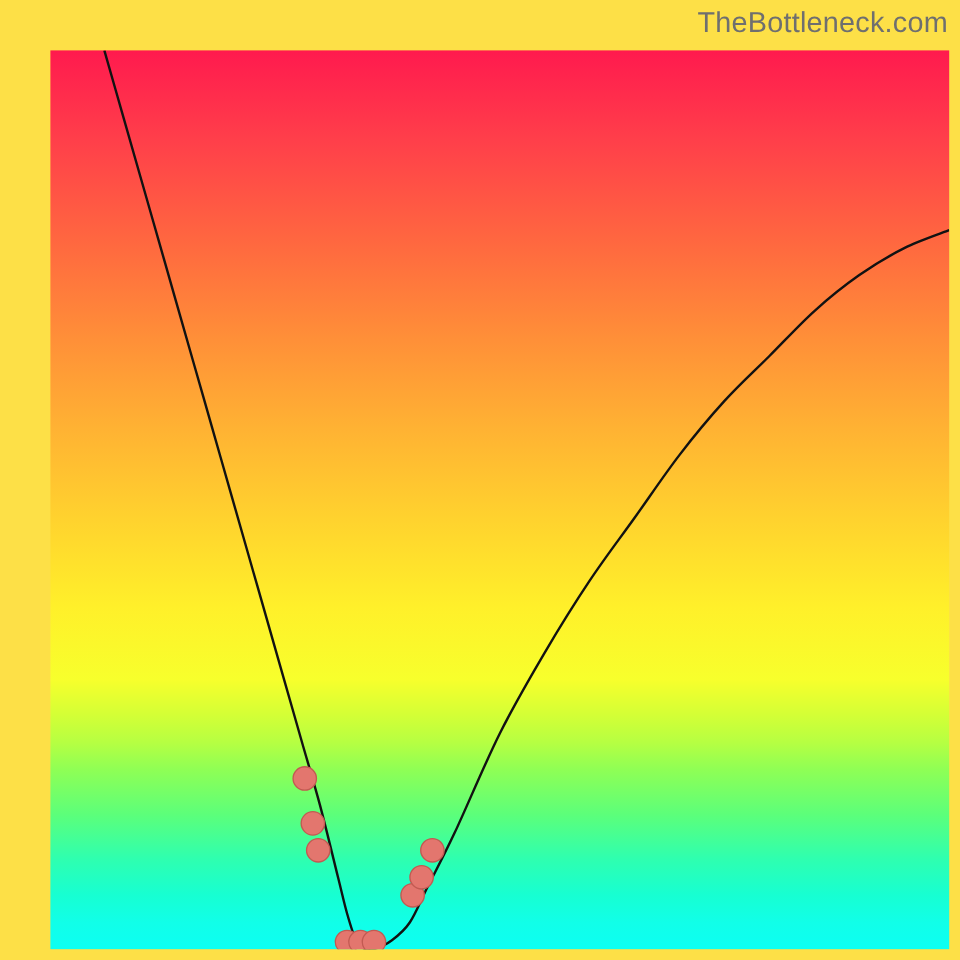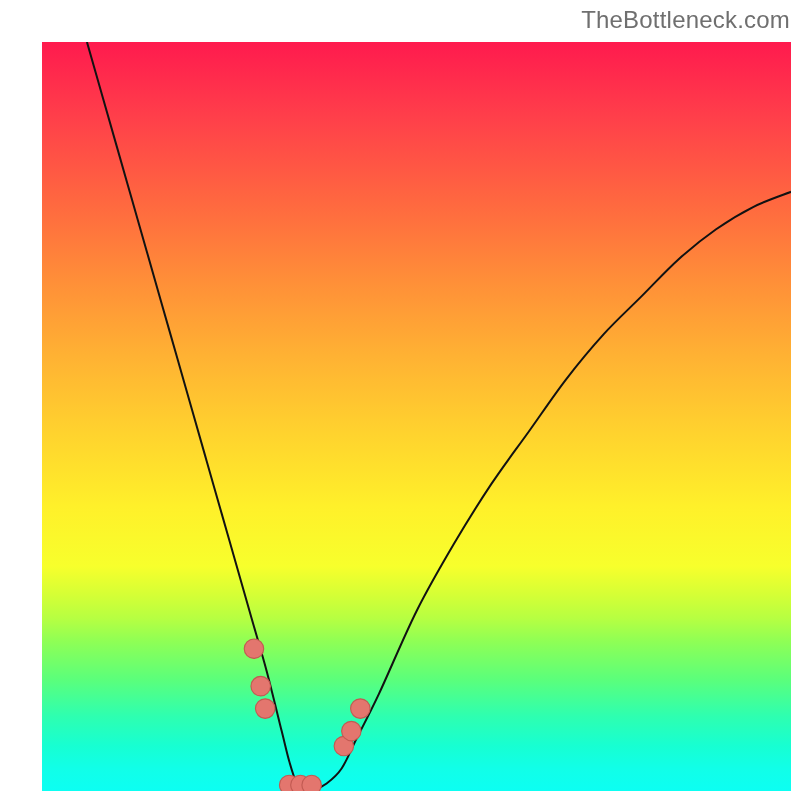--- a/index.html
+++ b/index.html
@@ -8,21 +8,21 @@
     width: 800px;
     height: 800px;
     background: #000;
     overflow: hidden;
     font-family: Arial, Helvetica, sans-serif;
   }
   .stage {
     position: relative;
     width: 800px;
     height: 800px;
-    background: #ffffff;
+    background: #fde047;
   }
   .plot {
     position: absolute;
     left: 42px;
     top: 42px;
     width: 749px;
     height: 749px;
     background: linear-gradient(
       to bottom,
       #ff1a4e 0%,

